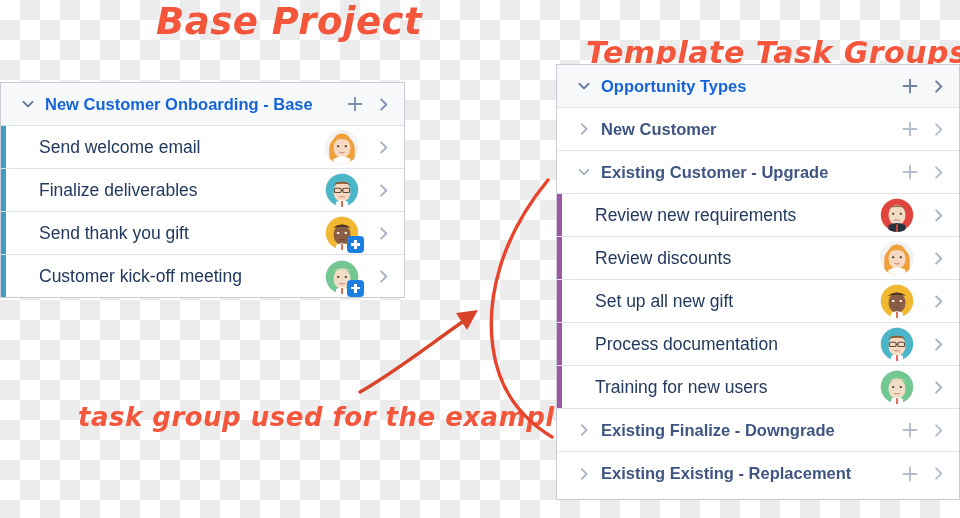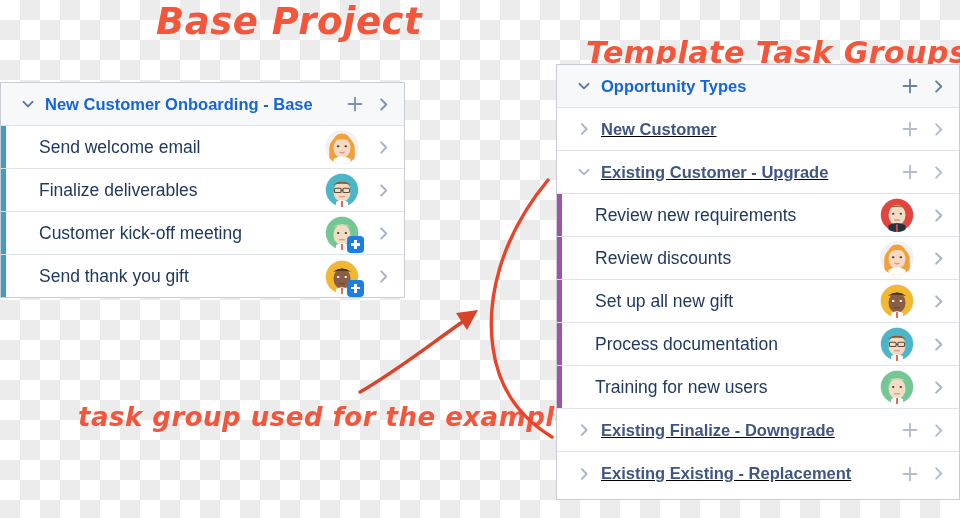--- a/index.html
+++ b/index.html
@@ -78,21 +78,21 @@
     height: 43px;
     padding-left: 0;
   }
   .row:last-child { border-bottom: none; }
 
   
   .row.group {
     background: #f7f8fa;
     height: 43px;
   }
-  .row.group.plain { background: #ffffff; text-decoration: underline; }
+  .row.group.plain { background: #ffffff; }
 
   .accent {
     width: 5px;
     align-self: stretch;
     flex: 0 0 5px;
   }
   .accent.teal   { background: #3f9dc0; }
   .accent.purple { background: #9c56a5; }
   .accent.none   { background: transparent; }
 
@@ -253,57 +253,57 @@
       <span class="icon-btn">
         <svg width="17" height="17" viewBox="0 0 16 16">
           <path d="M5.8 3.2 L10.6 8 L5.8 12.8" fill="none" stroke="#a8b4c6" stroke-width="1.9" stroke-linecap="round" stroke-linejoin="round"></path>
         </svg>
       </span>
     </span>
   </div>
 
   <div class="row task">
     <span class="accent teal"></span>
+    <span class="row-label">Send thank you gift</span>
+    <span class="row-actions">
+      <span class="avatar-wrap">
+        <svg width="34" height="34" viewBox="0 0 40 40">
+          <circle cx="20" cy="20" r="20" fill="#f2f2f2"></circle>
+          <circle cx="20" cy="20" r="19" fill="#f2b830"></circle>
+          <ellipse cx="20" cy="22" rx="10" ry="12" fill="#8a5e45"></ellipse>
+          <path d="M9 14 q11 -8 22 0 q-11 -3 -22 0 z" fill="#4a3220"></path>
+          <ellipse cx="15.5" cy="20" rx="1.6" ry="1.3" fill="#ffffff"></ellipse>
+          <ellipse cx="24.5" cy="20" rx="1.6" ry="1.3" fill="#ffffff"></ellipse>
+          <path d="M17 28 h6" stroke="#6b4632" stroke-width="1.3" stroke-linecap="round"></path>
+          <path d="M13 34 q7 -4 14 0 v6 h-14 z" fill="#ffffff"></path>
+          <rect x="19" y="33" width="2" height="7" fill="#e0503a"></rect>
+        </svg>
+        <span class="badge-plus"></span>
+      </span>
+      <span class="icon-btn">
+        <svg width="17" height="17" viewBox="0 0 16 16">
+          <path d="M5.8 3.2 L10.6 8 L5.8 12.8" fill="none" stroke="#a8b4c6" stroke-width="1.9" stroke-linecap="round" stroke-linejoin="round"></path>
+        </svg>
+      </span>
+    </span>
+  </div>
+
+  <div class="row task">
+    <span class="accent teal"></span>
     <span class="row-label">Customer kick-off meeting</span>
     <span class="row-actions">
       <span class="avatar-wrap">
         <svg width="34" height="34" viewBox="0 0 40 40">
           <circle cx="20" cy="20" r="20" fill="#f2f2f2"></circle>
           <circle cx="20" cy="20" r="19" fill="#73c793"></circle>
           <ellipse cx="20" cy="22" rx="10" ry="12" fill="#f1ddc6"></ellipse>
           <path d="M9 13 q11 -7 22 0 q-11 -3 -22 0 z" fill="#cfd8ae"></path>
           <ellipse cx="15.5" cy="20" rx="1.4" ry="1.1" fill="#4a3b32"></ellipse>
           <ellipse cx="24.5" cy="20" rx="1.4" ry="1.1" fill="#4a3b32"></ellipse>
           <path d="M17 28 h6" stroke="#c98e7e" stroke-width="1.3" stroke-linecap="round"></path>
-          <path d="M13 34 q7 -4 14 0 v6 h-14 z" fill="#ffffff"></path>
-          <rect x="19" y="33" width="2" height="7" fill="#e0503a"></rect>
-        </svg>
-        <span class="badge-plus"></span>
-      </span>
-      <span class="icon-btn">
-        <svg width="17" height="17" viewBox="0 0 16 16">
-          <path d="M5.8 3.2 L10.6 8 L5.8 12.8" fill="none" stroke="#a8b4c6" stroke-width="1.9" stroke-linecap="round" stroke-linejoin="round"></path>
-        </svg>
-      </span>
-    </span>
-  </div>
-
-  <div class="row task">
-    <span class="accent teal"></span>
-    <span class="row-label">Send thank you gift</span>
-    <span class="row-actions">
-      <span class="avatar-wrap">
-        <svg width="34" height="34" viewBox="0 0 40 40">
-          <circle cx="20" cy="20" r="20" fill="#f2f2f2"></circle>
-          <circle cx="20" cy="20" r="19" fill="#f2b830"></circle>
-          <ellipse cx="20" cy="22" rx="10" ry="12" fill="#8a5e45"></ellipse>
-          <path d="M9 14 q11 -8 22 0 q-11 -3 -22 0 z" fill="#4a3220"></path>
-          <ellipse cx="15.5" cy="20" rx="1.6" ry="1.3" fill="#ffffff"></ellipse>
-          <ellipse cx="24.5" cy="20" rx="1.6" ry="1.3" fill="#ffffff"></ellipse>
-          <path d="M17 28 h6" stroke="#6b4632" stroke-width="1.3" stroke-linecap="round"></path>
           <path d="M13 34 q7 -4 14 0 v6 h-14 z" fill="#ffffff"></path>
           <rect x="19" y="33" width="2" height="7" fill="#e0503a"></rect>
         </svg>
         <span class="badge-plus"></span>
       </span>
       <span class="icon-btn">
         <svg width="17" height="17" viewBox="0 0 16 16">
           <path d="M5.8 3.2 L10.6 8 L5.8 12.8" fill="none" stroke="#a8b4c6" stroke-width="1.9" stroke-linecap="round" stroke-linejoin="round"></path>
         </svg>
       </span>

